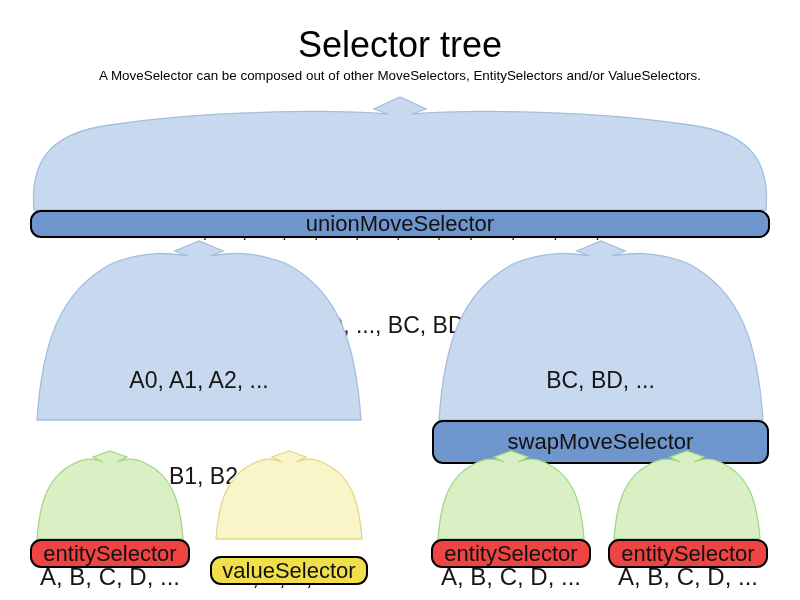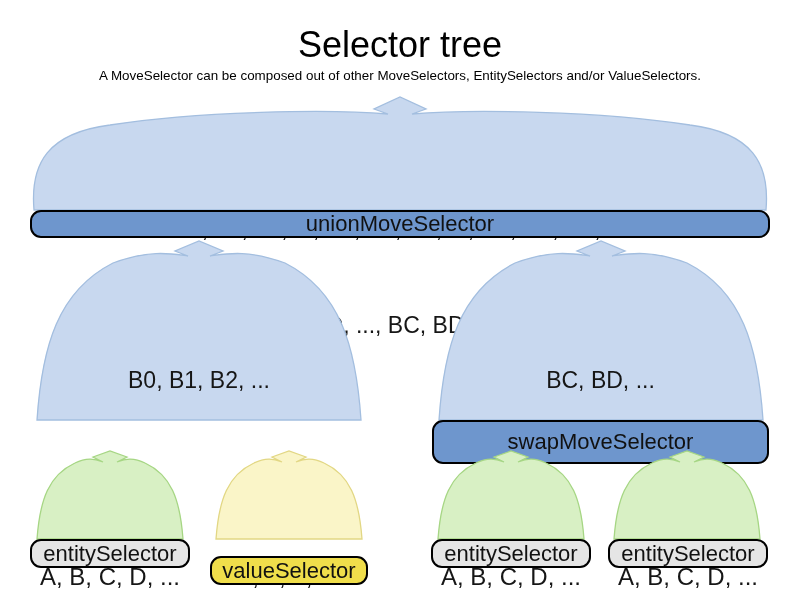--- a/index.html
+++ b/index.html
@@ -18,21 +18,21 @@
   .funnel{position:absolute;overflow:visible;}
   .funnel path{stroke-width:1.3;}
   .ftext{position:absolute;text-align:center;color:#161616;white-space:pre;}
   .ftext.big{font-size:23px;line-height:32px;}
   .ftext.small{font-size:24px;line-height:26px;}
   .bar{
     position:absolute;box-sizing:border-box;display:flex;align-items:center;justify-content:center;
     border:2px solid #000000;border-radius:11px;font-size:22px;color:#111111;
   }
   .bar.blue{background:#6e96cd;}
-  .bar.green{background:#e5e5e5;}
+  .bar.green{background:#ef4444;}
   .bar.yellow{background:#f0de4b;}
 </style>
 </head>
 <body>
 
 <div class="stage">
 
   <div class="title">Selector tree</div>
   <div class="subtitle">A MoveSelector can be composed out of other MoveSelectors, EntitySelectors and/or ValueSelectors.</div>
 
@@ -44,20 +44,21 @@
     <div>AB, AC, AD, ..., BC, BD, ..., CD, ...</div>
   </div>
   <div class="bar blue" style="left:30px;top:210px;width:740px;height:28px;">
     <span>unionMoveSelector</span>
   </div>
 
   <svg class="funnel" style="left:33px;top:241px;" width="332" height="179" viewBox="0 0 332 179">
     <path d="M 4 179 C 9 105 25 50 80 22 C 118 8 140 13 155 15 L 142 10 L 166 0 L 190 10 L 177 15 C 192 13 214 8 252 22 C 307 50 323 105 328 179 Z" fill="#c8d8ef" stroke="#a3bedf"></path>
   </svg>
   <div class="ftext big" style="left:30px;top:300px;width:338px;">
+    <div>A0, A1, A2, ...</div>
     <div>B0, B1, B2, ...</div>
     
   </div>
 
   <svg class="funnel" style="left:435px;top:241px;" width="332" height="179" viewBox="0 0 332 179">
     <path d="M 4 179 C 9 105 25 50 80 22 C 118 8 140 13 155 15 L 142 10 L 166 0 L 190 10 L 177 15 C 192 13 214 8 252 22 C 307 50 323 105 328 179 Z" fill="#c8d8ef" stroke="#a3bedf"></path>
   </svg>
   <div class="ftext big" style="left:432px;top:300px;width:337px;">
     <div>BC, BD, ...</div>
     

